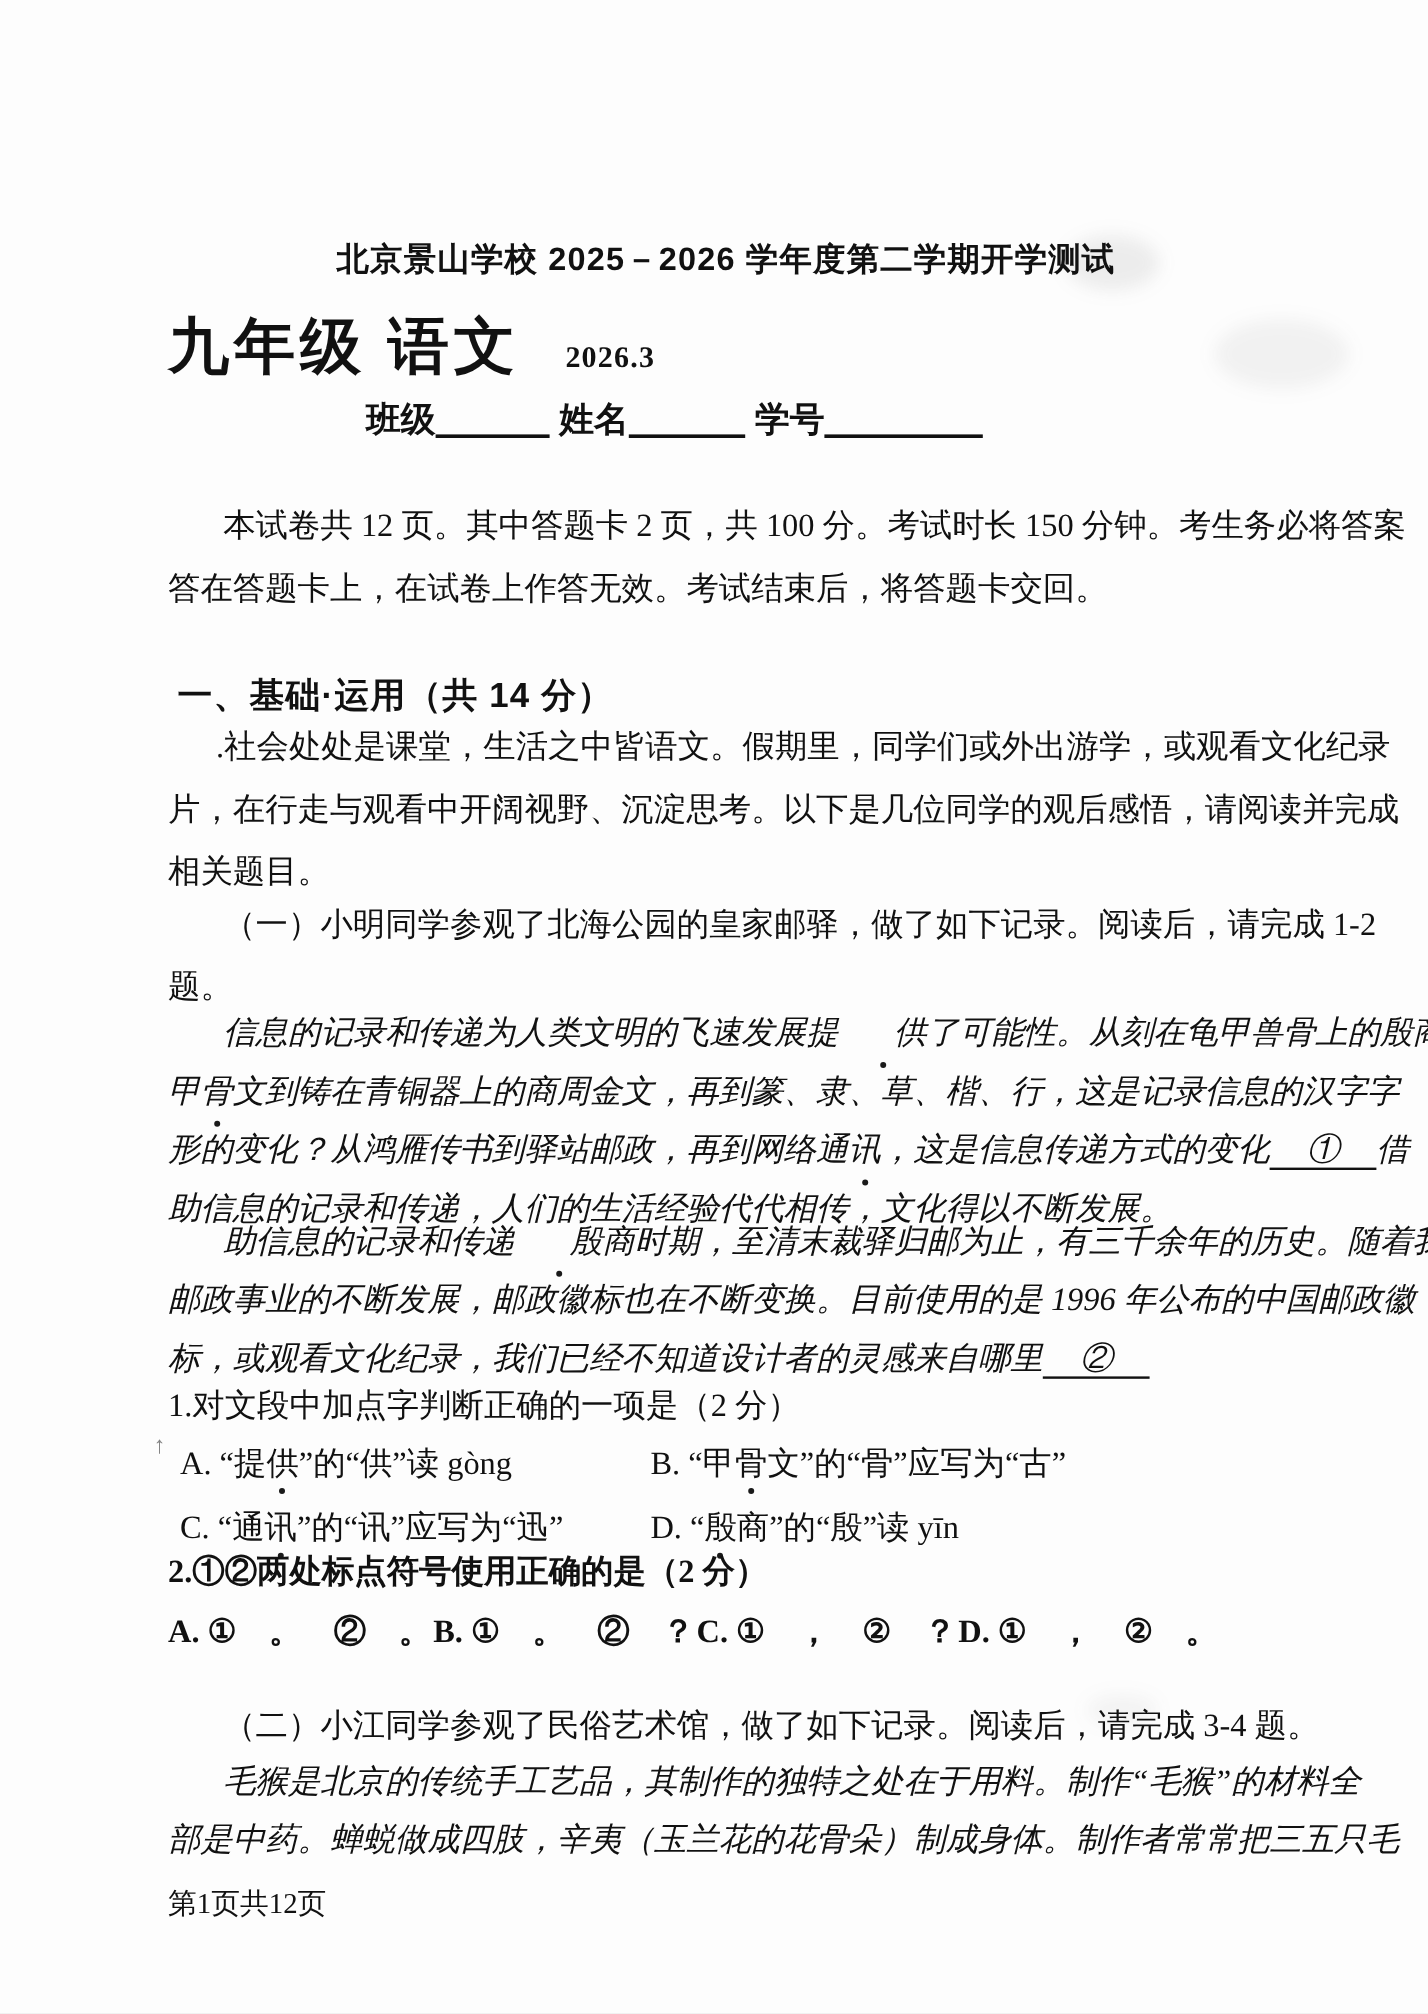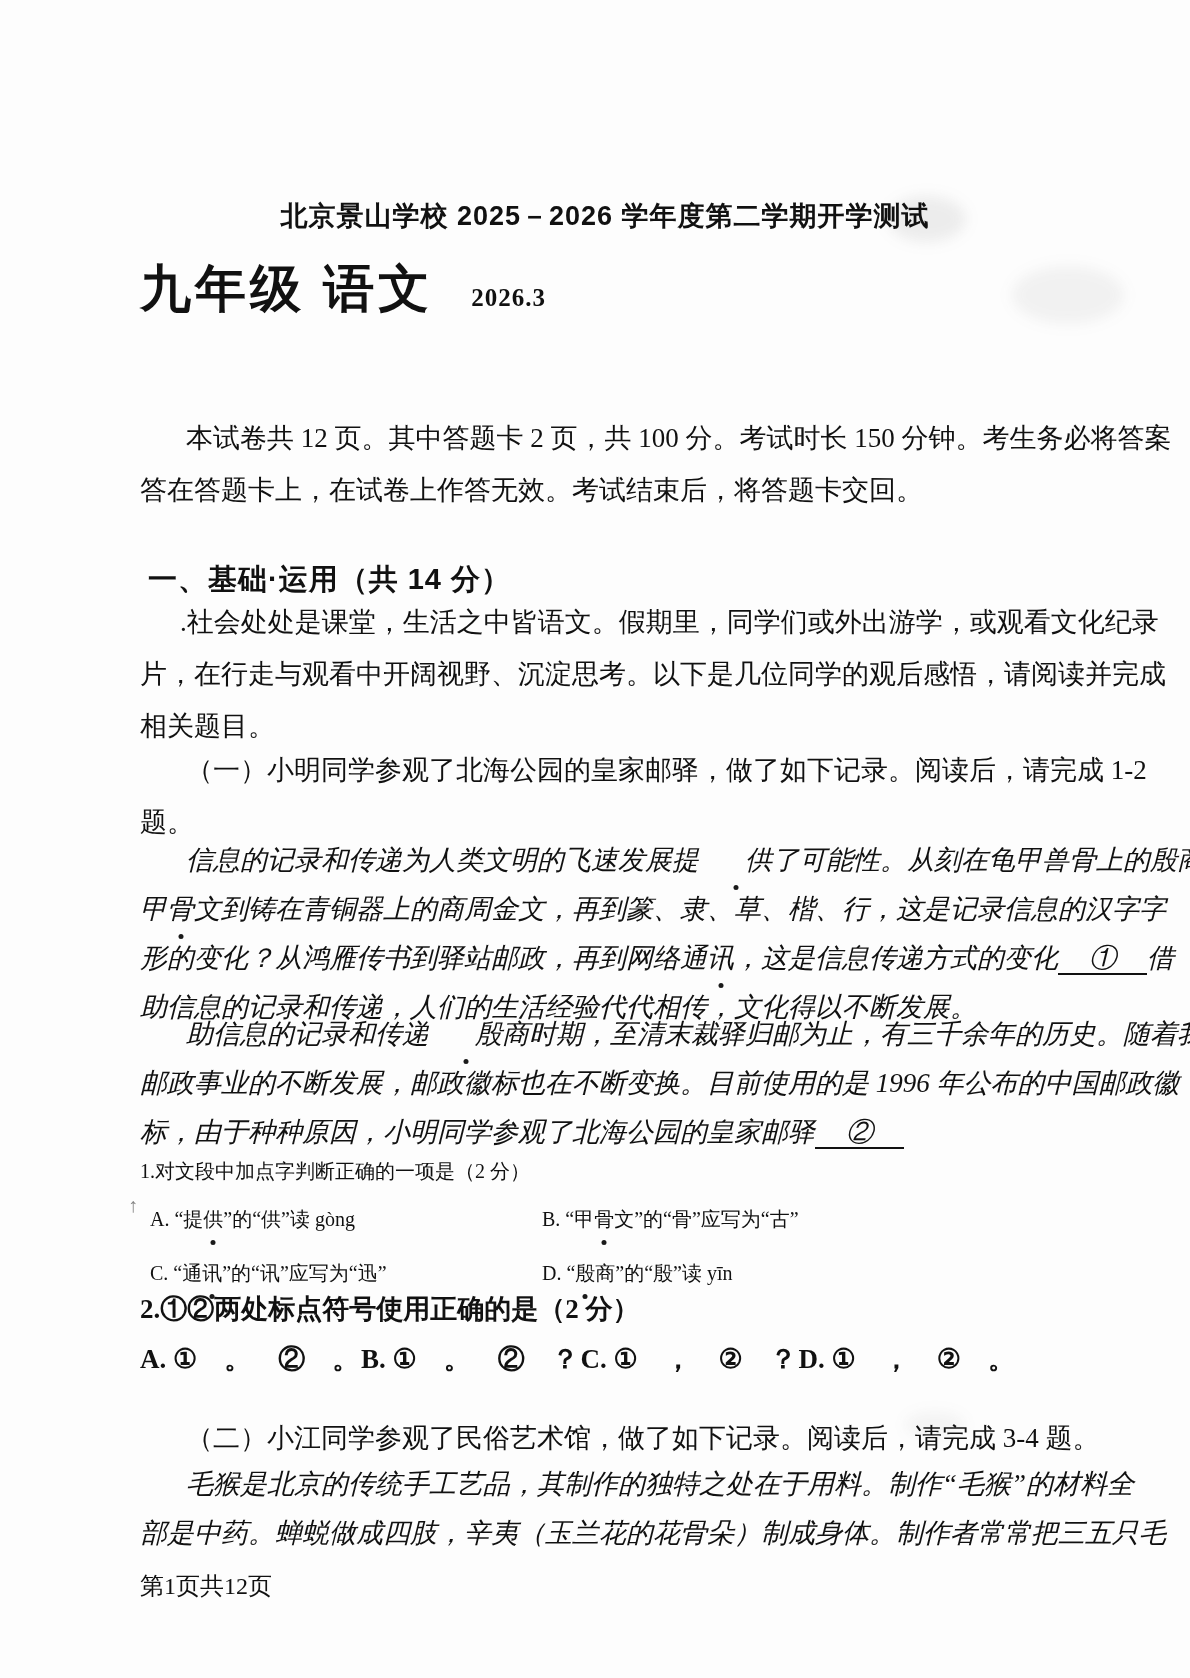--- a/index.html
+++ b/index.html
@@ -40,21 +40,21 @@
 
   .part1-lead{top:744px;font-size:27px;}
   .part1-lead .line{line-height:52px;}
 
   .kai{font-style:italic;}
   .passage1{top:836px;font-size:27px;}
   .passage1 .line{line-height:49px;}
   .passage2{top:1010px;font-size:27px;}
   .passage2 .line{line-height:49px;}
 
-  .q1{top:1148px;font-size:20px;}
+  .q1{top:1148px;font-size:27px;}
   .q1 .stem{line-height:46px;margin-bottom:4px;}
   .q1-options{display:grid;grid-template-columns:392px auto;row-gap:12px;line-height:42px;margin-left:10px;}
 
   .q2{top:1286px;font-size:27px;font-weight:bold;}
   .q2 .stem{line-height:46px;}
   .q2-options{display:flex;justify-content:space-between;width:875px;line-height:46px;margin-top:4px;}
 
   .part2-lead{top:1420px;font-size:27px;}
   .passage3{top:1460px;font-size:27px;}
   .passage3 .line{line-height:49px;}
@@ -87,20 +87,25 @@
   <div class="smudge smudge-2"></div>
   <div class="smudge smudge-3"></div>
   <div class="margin-mark">↑</div>
 
   <div class="abs title1 hei">北京景山学校 2025－2026 学年度第二学期开学测试</div>
 
   <div class="abs title2-row">
     <span class="title2 hei">九年级  语文</span><span class="exam-date">2026.3</span>
   </div>
 
+  <div class="abs fields hei">
+    <span>班级</span><span class="blank blank-class"></span>
+    <span>姓名</span><span class="blank blank-name"></span>
+    <span>学号</span><span class="blank blank-id"></span>
+  </div>
 
   <div class="abs notice">
     <p class="line indent-2em">本试卷共 12 页。其中答题卡 2 页，共 100 分。考试时长 150 分钟。考生务必将答案</p>
     <p class="line">答在答题卡上，在试卷上作答无效。考试结束后，将答题卡交回。</p>
   </div>
 
   <div class="abs sec-heading hei">一、基础·运用（共 14 分）</div>
 
   <div class="abs intro">
     <p class="line indent-15em">.社会处处是课堂，生活之中皆语文。假期里，同学们或外出游学，或观看文化纪录</p>
@@ -116,21 +121,21 @@
   <div class="abs passage1 kai">
     <p class="line indent-2em"><span>信息的记录和传递为人类文明的飞速发展提</span><span class="seg-em">供</span><span>了可能性。从刻在龟甲兽骨上的殷商</span></p>
     <p class="line"><span>甲</span><span class="seg-em">骨</span><span>文到铸在青铜器上的商周金文，再到篆、隶、草、楷、行，这是记录信息的汉字字</span></p>
     <p class="line"><span>形的变化？从鸿雁传书到驿站邮政，再到网络通</span><span class="seg-em">讯</span><span>，这是信息传递方式的变化</span><span class="seg-blank">　①　</span><span>借</span></p>
     <p class="line"><span>助信息的记录和传递，人们的生活经验代代相传，文化得以不断发展。</span></p>
   </div>
 
   <div class="abs passage2 kai">
     <p class="line indent-2em"><span>助信息的记录和传递</span><span class="seg-em">殷</span><span>商时期，至清末裁驿归邮为止，有三千余年的历史。随着我国</span></p>
     <p class="line"><span>邮政事业的不断发展，邮政徽标也在不断变换。目前使用的是 1996 年公布的中国邮政徽</span></p>
-    <p class="line"><span>标，由于种种原因，小明同学参观了北海公园的皇家邮驿</span><span class="seg-blank">　②　</span></p>
+    <p class="line"><span>标，或观看文化纪录，我们已经不知道设计者的灵感来自哪里</span><span class="seg-blank">　②　</span></p>
   </div>
 
   <div class="abs q1">
     <p class="line stem">1.对文段中加点字判断正确的一项是（2 分）</p>
     <div class="q1-options">
       <span class="line"><span>A. “提</span><span class="seg-em">供</span><span>”的“供”读 gòng</span></span>
       <span class="line"><span>B. “甲</span><span class="seg-em">骨</span><span>文”的“骨”应写为“古”</span></span>
       <span class="line"><span>C. “通</span><span class="seg-em">讯</span><span>”的“讯”应写为“迅”</span></span>
       <span class="line"><span>D. “</span><span class="seg-em">殷</span><span>商”的“殷”读 yīn</span></span>
     </div>

